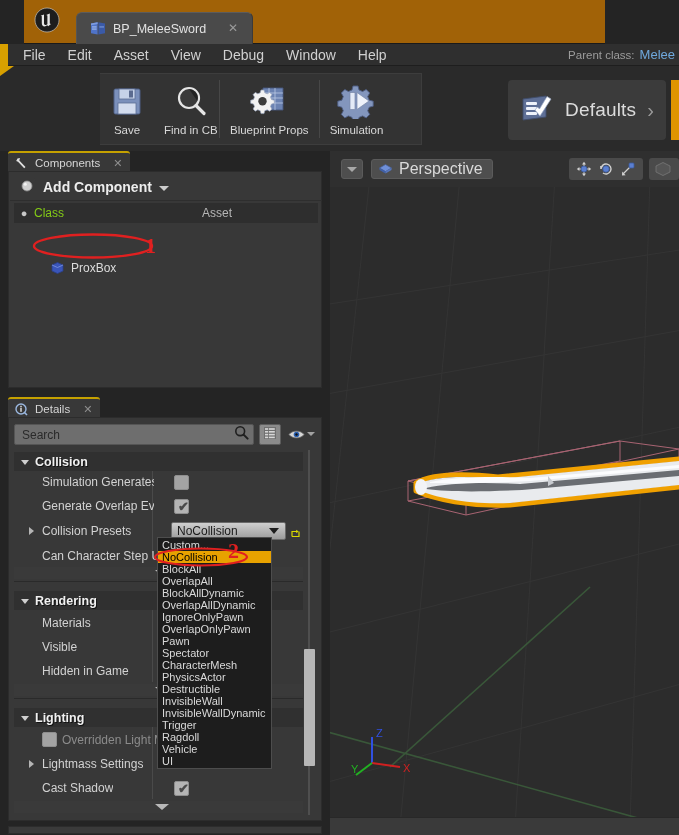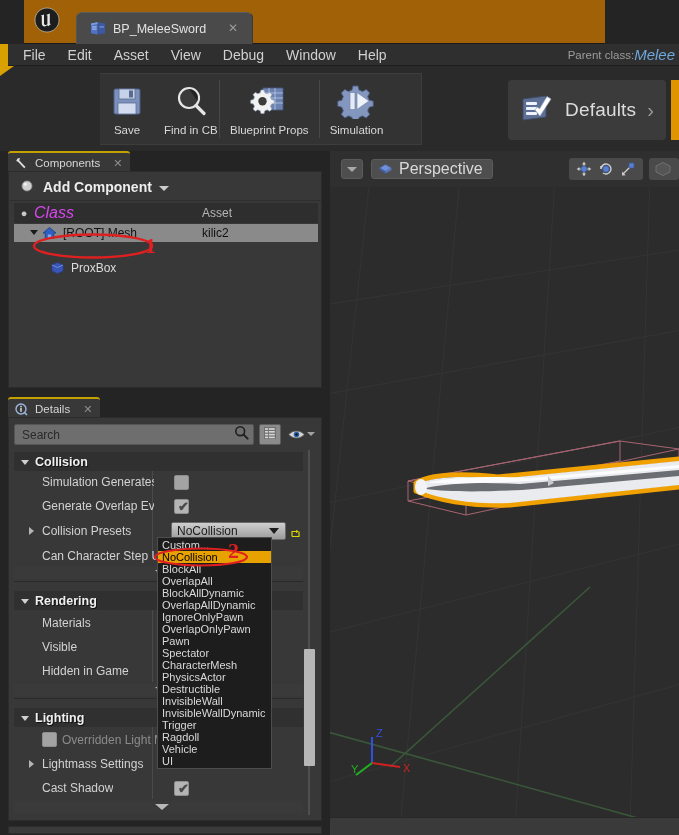--- a/index.html
+++ b/index.html
@@ -60,22 +60,22 @@
   .menu-item {
     padding: 0 11px; height: 22px; line-height: 22px;
     color: #d0d0d0; font-size: 14px; cursor: default; white-space: nowrap;
   }
   .parent-class {
     position: absolute; right: 0; top: 0; height: 22px; line-height: 22px;
     display: flex; align-items: center; padding-right: 4px;
   }
   .parent-class-label { color: #9c9c9c; font-size: 11.5px; }
   .parent-class-value {
-    color: #6fa8dc; font-size: 15px; 
-    border-bottom: 1px dotted #6fa8dc; cursor: pointer; font-style: italic;
+    color: #6fa8dc; font-size: 13px; margin-left: 5px;
+    border-bottom: 1px dotted #6fa8dc; cursor: pointer;
   }
 
   
   .toolbar {
     position: absolute; left: 0; top: 66px; width: 679px; height: 85px;
     background: #2a2a2a;
   }
   .toolbar-accent {
     position: absolute; left: 0; top: 0; width: 14px; height: 10px;
     background: #d8a000;
@@ -150,21 +150,21 @@
     border-left: 5px solid transparent; border-right: 5px solid transparent;
     border-top: 5px solid #cccccc;
   }
   .tree-header {
     position: absolute; left: 5px; top: 31px; width: 304px; height: 20px;
     background: #2e2e2e; display: flex; align-items: center;
   }
   .th-bullet {
     width: 20px; text-align: center; color: #c8c8c8; font-size: 11px;
   }
-  .th-class { width: 168px; color: #d946ef; font-size: 16px; font-style: italic; }
+  .th-class { width: 168px; color: #84cc16; font-size: 12px; }
   .th-asset { color: #b6b6b6; font-size: 12px; }
   .tree-row {
     position: absolute; left: 5px; width: 304px; height: 18px;
     display: flex; align-items: center;
   }
   .tree-row.selected { background: #8a8a8a; }
   .tree-row.selected .tr-label, .tree-row.selected .tr-asset { color: #111111; }
   .tr-arrow {
     width: 0; height: 0; margin-left: 16px;
     border-top: 4px solid transparent; border-bottom: 4px solid transparent;
@@ -486,31 +486,20 @@
         <span class="add-comp-text">Add Component</span>
         <span class="add-comp-caret"></span>
       </div>
 
       <div class="tree-header">
         <span class="th-bullet">●</span>
         <span class="th-class">Class</span>
         <span class="th-asset">Asset</span>
       </div>
 
-      <div class="tree-row selected" style="top:52px;">
-        <span class="tr-arrow open"></span>
-        <span class="tr-ico">
-          <svg width="15" height="14" viewBox="0 0 15 14">
-            <path d="M7.5 1.5 L14 7 L11.8 7 L11.8 12.5 L3.2 12.5 L3.2 7 L1 7 Z" fill="#2f5fc0" stroke="#1b3c84" stroke-width="0.8"></path>
-            <rect x="5.8" y="8.5" width="3.4" height="4" fill="#86a8e8"></rect>
-          </svg>
-        </span>
-        <span class="tr-label">[ROOT] Mesh</span>
-        <span class="tr-asset">kilic2</span>
-      </div>
 
       <div class="tree-row" style="top:87px;">
         <span style="width:32px;"></span>
         <span class="tr-ico">
           <svg width="15" height="14" viewBox="0 0 15 14">
             <path d="M2 4 L7.5 1.5 L13 4 L13 10 L7.5 12.5 L2 10 Z" fill="#3a55b8" stroke="#2a3f8c" stroke-width="0.8"></path>
             <path d="M2 4 L7.5 6.5 L13 4" fill="none" stroke="#7e96e0" stroke-width="0.8"></path>
           </svg>
         </span>
         <span class="tr-label">ProxBox</span>

